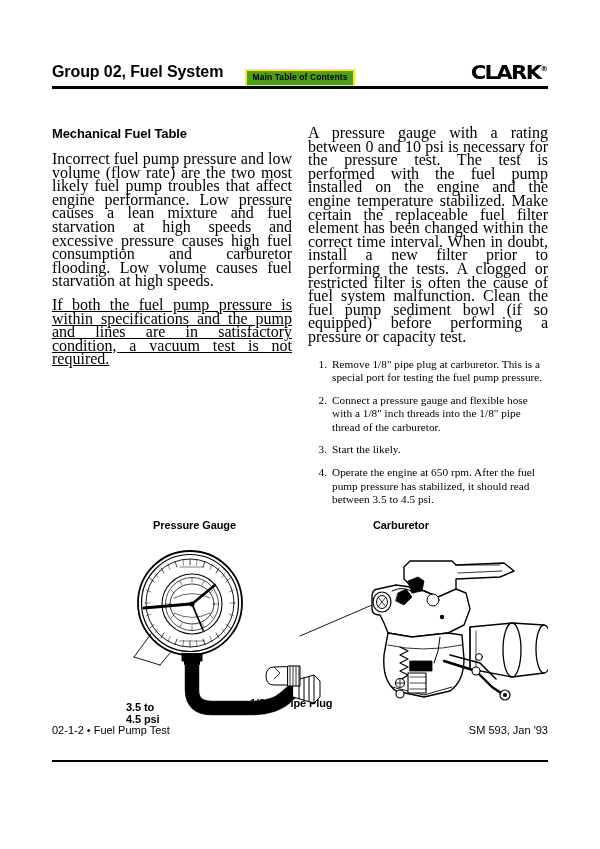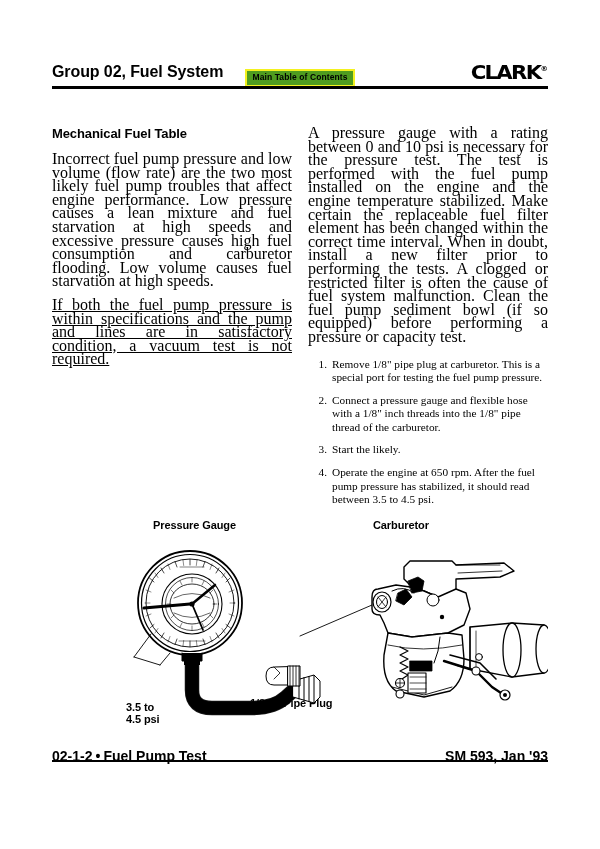--- a/index.html
+++ b/index.html
@@ -158,26 +158,26 @@
   .footer-rule {
     position: absolute;
     top: 760px;
     left: 52px;
     width: 496px;
     height: 2.2px;
     background: #000;
   }
   .footer {
     position: absolute;
-    top: 748px;
+    top: 724px;
     left: 52px;
     width: 496px;
     height: 16px;
-    font-size: 14px;
-    font-weight: bold;
+    font-size: 11px;
+    font-weight: normal;
   }
   .footer-left  { position: absolute; left: 0;  top: 0; }
   .footer-right { position: absolute; right: 0; top: 0; }
   .dot { padding: 0 3px; }
 </style>
 </head>
 <body>
 
 <div class="toc-wrap">
   <span class="toc-btn" style="background: rgb(79, 156, 31); border-color: rgb(243, 241, 32);">Main Table of Contents</span>

